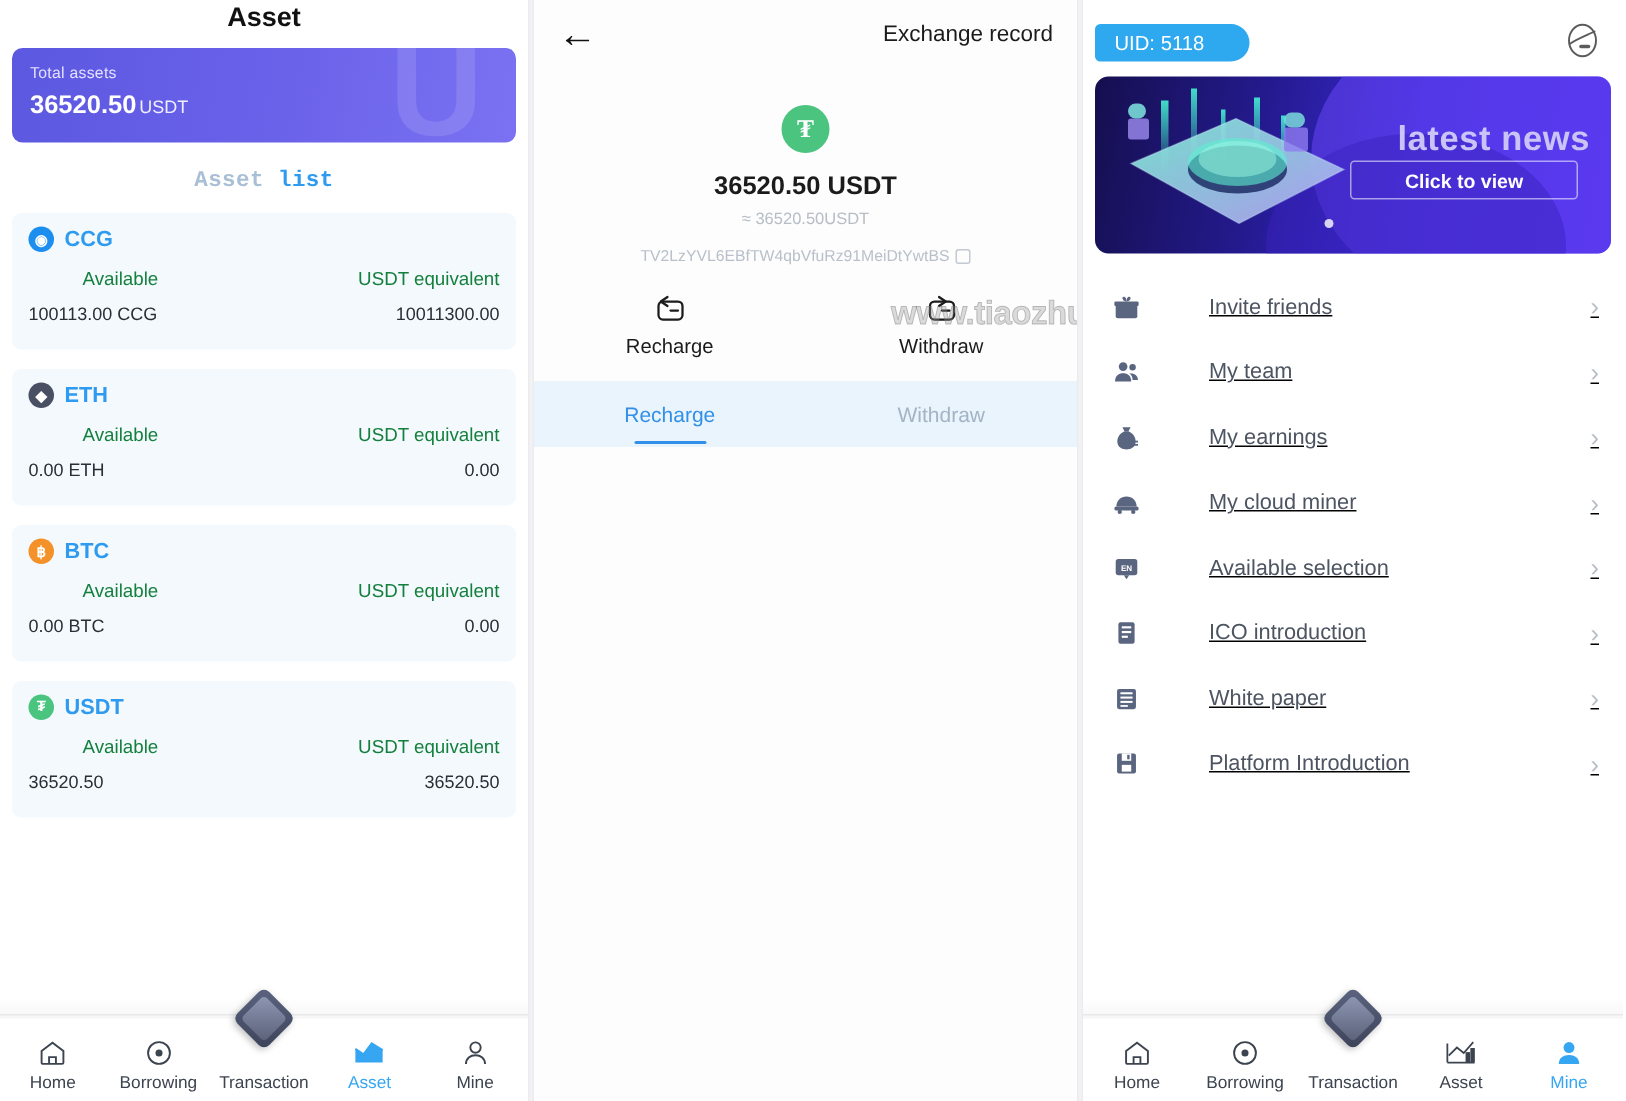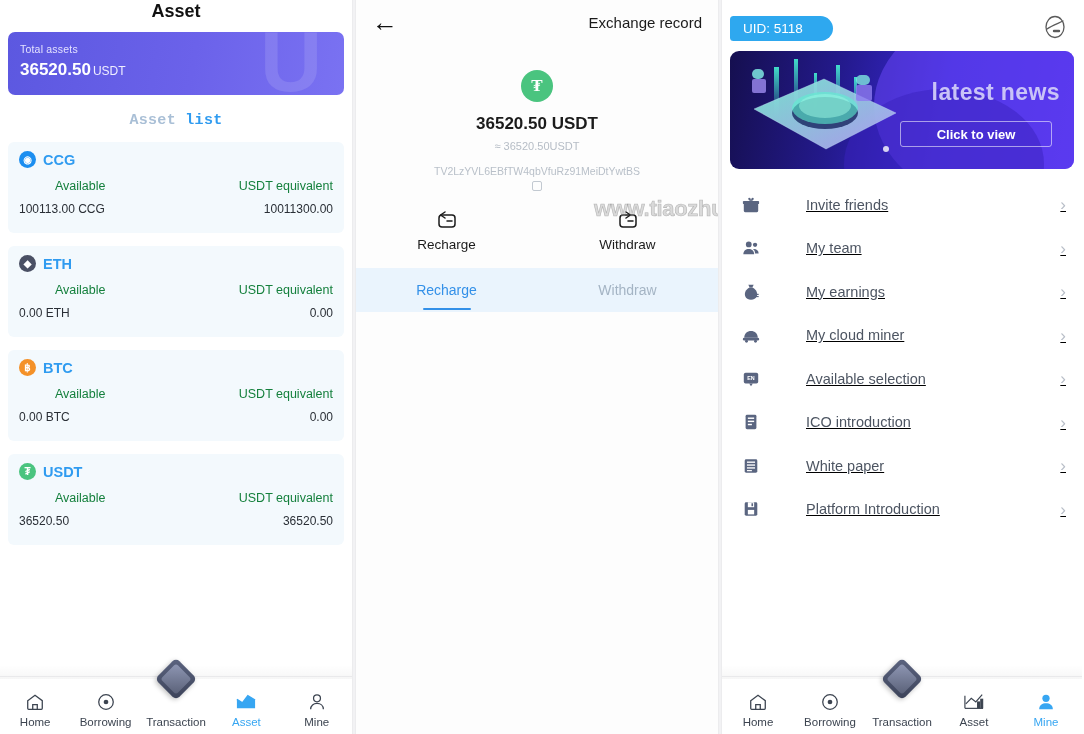--- a/index.html
+++ b/index.html
@@ -96,21 +96,21 @@
 
   .tether-logo {
     width: 32px; height: 32px; border-radius: 50%; background: #4ac47f;
     margin: 26px auto 0 auto; display: flex; align-items: center; justify-content: center;
     color: #fff; font-size: 17px; font-weight: bold; font-family: "Liberation Serif", serif;
   }
   .mid-amount { text-align: center; margin-top: 12px; font-size: 17px; font-weight: bold; color: #1b1b1b; }
   .mid-approx { text-align: center; margin-top: 6px; font-size: 11px; color: #b6bdc6; }
   .mid-addr {
     text-align: left; margin-top: 13px; font-size: 10.5px; color: #b9c0c9;
-    display: flex; align-items: center; justify-content: center; gap: 4px; flex-direction: column;
+    display: flex; align-items: center; justify-content: center; gap: 4px;
   }
   .copy-box { width: 10px; height: 10px; border: 1.4px solid #c2c9d1; border-radius: 2px; display: inline-block; }
 
   .actions { display: flex; margin-top: 18px; }
   .action { flex: 1; text-align: center; }
   .action .alabel { font-size: 13.5px; color: #1b1b1b; margin-top: 6px; display: block; }
   .action svg { display: block; margin: 0 auto; }
 
   .mid-tabs {
     margin-top: 16px; height: 44px; background: #eaf4fd;
@@ -150,21 +150,21 @@
   .banner .blob2 {
     position: absolute; right: 30px; bottom: -70px; width: 200px; height: 150px;
     border-radius: 50%; background: rgba(58,34,190,.5);
   }
   .banner .art { position: absolute; left: 6px; bottom: 0; width: 190px; height: 118px; }
   .banner-title {
     position: absolute; right: 14px; top: 28px; font-size: 23px; font-weight: bold;
     color: #c9c3f7; letter-spacing: .4px;
   }
   .banner-btn {
-    position: absolute; right: 22px; top: 70px; width: 152px; height: 26px;
+    position: absolute; right: 22px; top: 56px; width: 152px; height: 26px;
     border: 1px solid rgba(255,255,255,.55); border-radius: 3px;
     display: flex; align-items: center; justify-content: center;
     color: #fff; font-size: 13px; font-weight: bold;
   }
 
   .menu { margin-top: 14px; }
   .menu-item {
     height: 43.5px; display: flex; align-items: center; padding: 0 16px 0 20px;
     cursor: pointer;
   }

